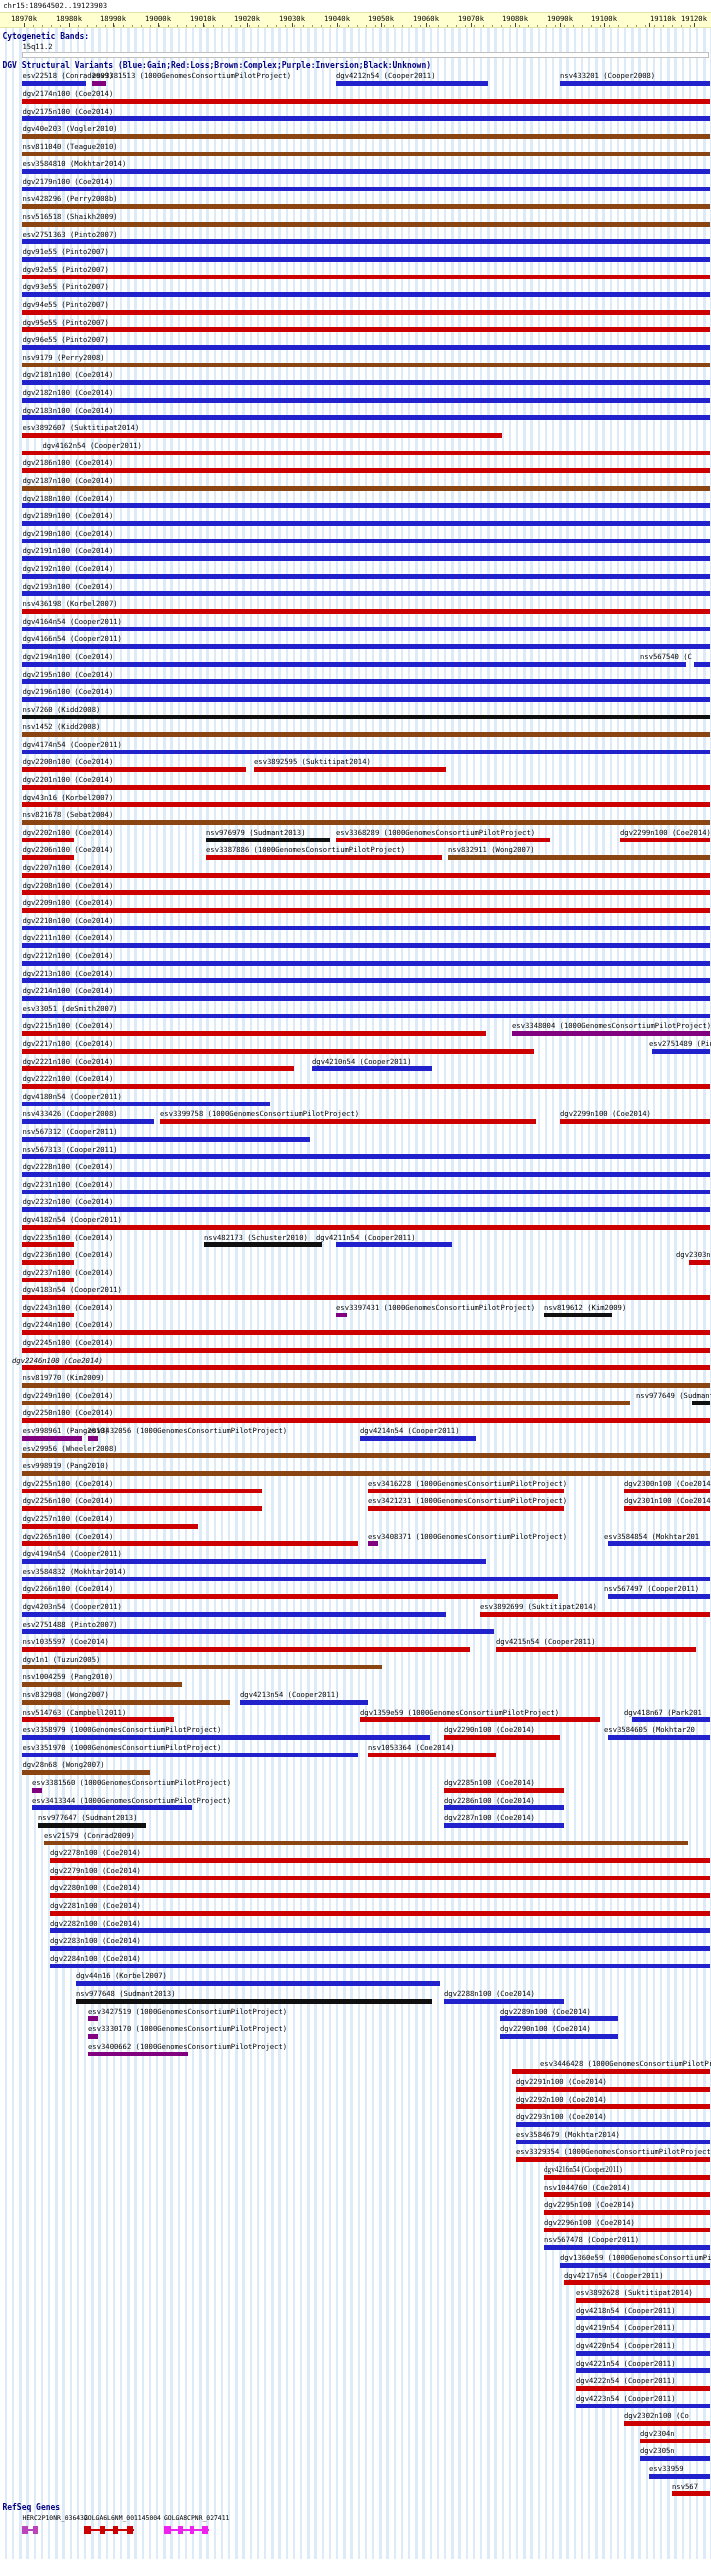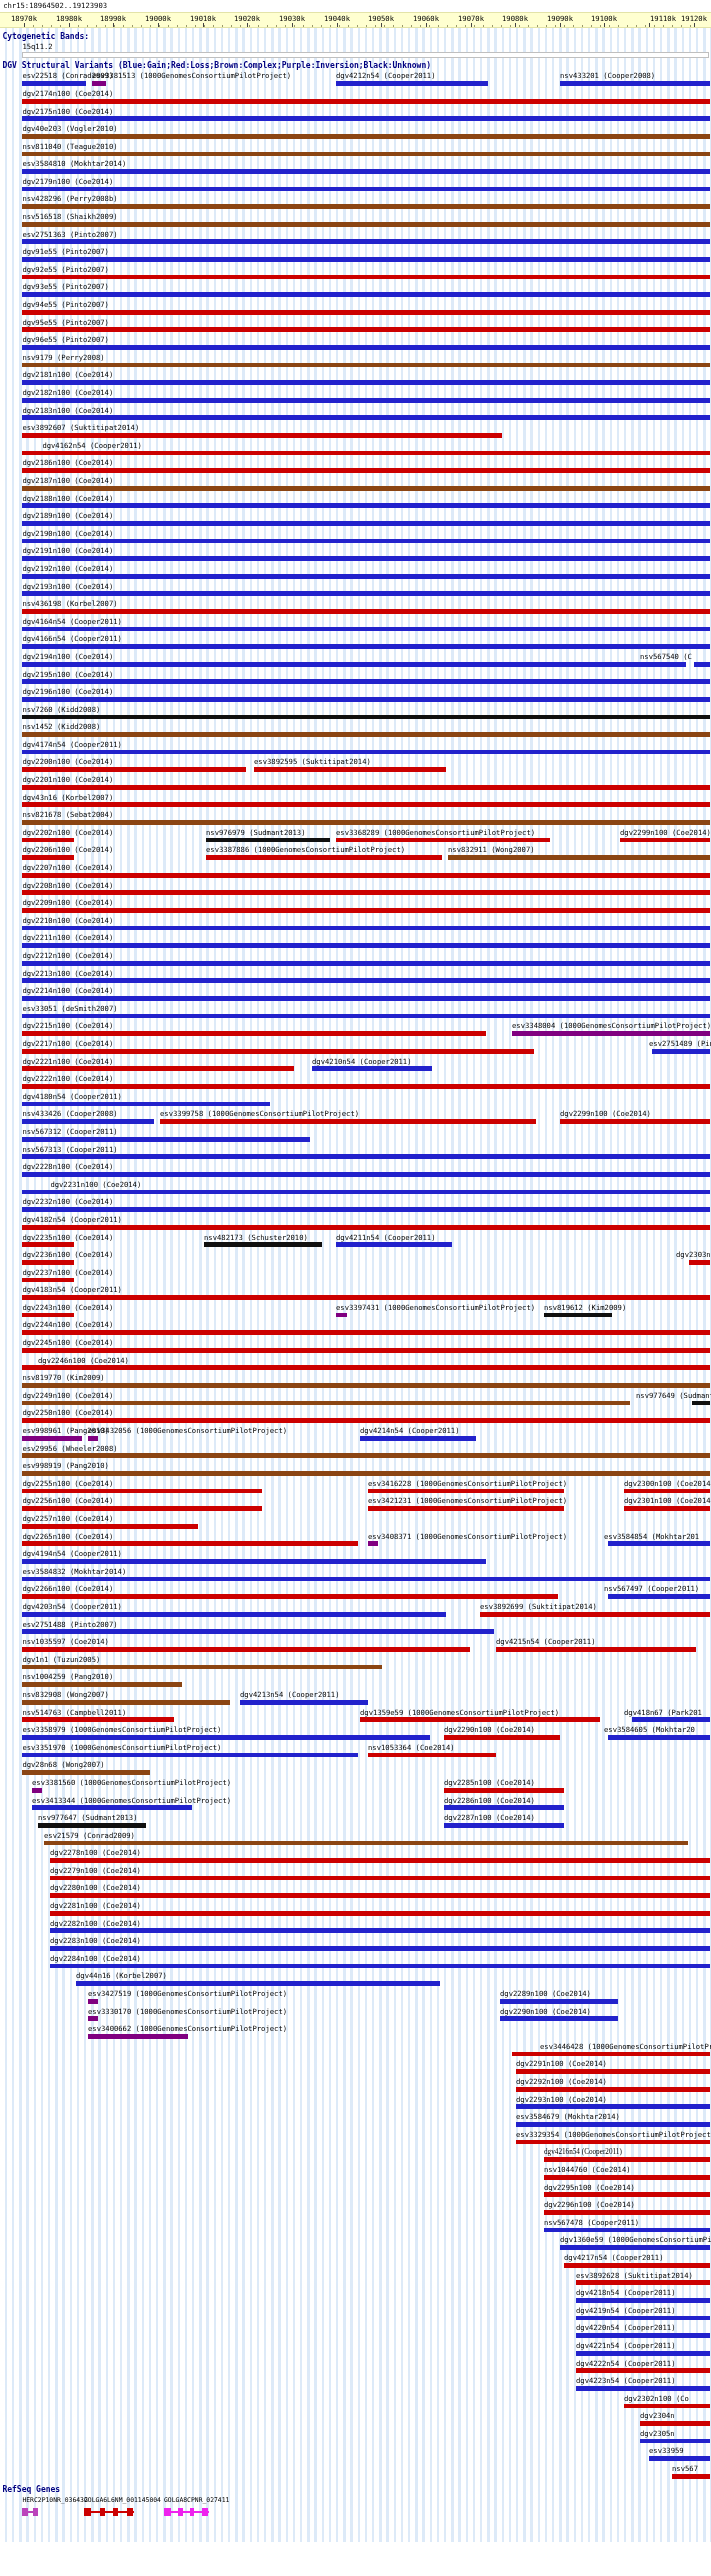--- a/index.html
+++ b/index.html
@@ -359,37 +359,37 @@
         </div>
         <div class="vrow">
           <div class="vlabel" style="left: 22.4px;">nsv567313 (Cooper2011)</div>
           <div class="vbar" style="left: 22.4px; width: 688px; background: rgb(34, 34, 204);"></div>
         </div>
         <div class="vrow">
           <div class="vlabel" style="left: 22.4px;">dgv2228n100 (Coe2014)</div>
           <div class="vbar" style="left: 22.4px; width: 688px; background: rgb(34, 34, 204);"></div>
         </div>
         <div class="vrow">
-          <div class="vlabel" style="left: 22.4px; margin-left: 28px;">dgv2231n100 (Coe2014)</div>
+          <div class="vlabel" style="left: 22.4px;">dgv2231n100 (Coe2014)</div>
           <div class="vbar" style="left: 22.4px; width: 688px; background: rgb(34, 34, 204);"></div>
         </div>
         <div class="vrow">
           <div class="vlabel" style="left: 22.4px;">dgv2232n100 (Coe2014)</div>
           <div class="vbar" style="left: 22.4px; width: 688px; background: rgb(34, 34, 204);"></div>
         </div>
         <div class="vrow">
           <div class="vlabel" style="left: 22.4px;">dgv4182n54 (Cooper2011)</div>
           <div class="vbar" style="left: 22.4px; width: 688px; background: rgb(204, 0, 0);"></div>
         </div>
         <div class="vrow">
           <div class="vlabel" style="left: 22.4px;">dgv2235n100 (Coe2014)</div>
           <div class="vbar" style="left: 22.4px; width: 52px; background: rgb(204, 0, 0);"></div>
           <div class="vlabel" style="left: 204px;">nsv482173 (Schuster2010)</div>
           <div class="vbar" style="left: 204px; width: 118px; background: rgb(16, 16, 16);"></div>
-          <div class="vlabel" style="left: 336px;">dgv4211n54 (Cooper2011)</div>
+          <div class="vlabel" style="left: 316px;">dgv4211n54 (Cooper2011)</div>
           <div class="vbar" style="left: 336px; width: 116px; background: rgb(34, 34, 204);"></div>
         </div>
         <div class="vrow">
           <div class="vlabel" style="left: 22.4px;">dgv2236n100 (Coe2014)</div>
           <div class="vbar" style="left: 22.4px; width: 52px; background: rgb(204, 0, 0);"></div>
           <div class="vlabel" style="left: 676px;">dgv2303n</div>
           <div class="vbar" style="left: 689px; width: 21px; background: rgb(204, 0, 0);"></div>
         </div>
         <div class="vrow">
           <div class="vlabel" style="left: 22.4px;">dgv2237n100 (Coe2014)</div>
@@ -409,21 +409,21 @@
         </div>
         <div class="vrow">
           <div class="vlabel" style="left: 22.4px;">dgv2244n100 (Coe2014)</div>
           <div class="vbar" style="left: 22.4px; width: 688px; background: rgb(204, 0, 0);"></div>
         </div>
         <div class="vrow">
           <div class="vlabel" style="left: 22.4px;">dgv2245n100 (Coe2014)</div>
           <div class="vbar" style="left: 22.4px; width: 688px; background: rgb(204, 0, 0);"></div>
         </div>
         <div class="vrow">
-          <div class="vlabel" style="left: 38px;">dgv2246n100 (Coe2014)</div>
+          <div class="vlabel" style="left: 12px; font-style: italic;">dgv2246n100 (Coe2014)</div>
           <div class="vbar" style="left: 22.4px; width: 688px; background: rgb(204, 0, 0);"></div>
         </div>
         <div class="vrow">
           <div class="vlabel" style="left: 22.4px;">nsv819770 (Kim2009)</div>
           <div class="vbar" style="left: 22.4px; width: 688px; background: rgb(139, 69, 19);"></div>
         </div>
         <div class="vrow">
           <div class="vlabel" style="left: 22.4px;">dgv2249n100 (Coe2014)</div>
           <div class="vbar" style="left: 22.4px; width: 608px; background: rgb(139, 69, 19);"></div>
           <div class="vlabel" style="left: 636px;">nsv977649 (Sudmant20</div>
@@ -593,20 +593,26 @@
           <div class="vlabel" style="left: 50px;">dgv2283n100 (Coe2014)</div>
           <div class="vbar" style="left: 50px; width: 660px; background: rgb(34, 34, 204);"></div>
         </div>
         <div class="vrow">
           <div class="vlabel" style="left: 50px;">dgv2284n100 (Coe2014)</div>
           <div class="vbar" style="left: 50px; width: 660px; background: rgb(34, 34, 204);"></div>
         </div>
         <div class="vrow">
           <div class="vlabel" style="left: 76px;">dgv44n16 (Korbel2007)</div>
           <div class="vbar" style="left: 76px; width: 364px; background: rgb(34, 34, 204);"></div>
+        </div>
+        <div class="vrow">
+          <div class="vlabel" style="left: 76px;">nsv977648 (Sudmant2013)</div>
+          <div class="vbar" style="left: 76px; width: 356px; background: rgb(16, 16, 16);"></div>
+          <div class="vlabel" style="left: 444px;">dgv2288n100 (Coe2014)</div>
+          <div class="vbar" style="left: 444px; width: 120px; background: rgb(34, 34, 204);"></div>
         </div>
         <div class="vrow">
           <div class="vlabel" style="left: 88px;">esv3427519 (1000GenomesConsortiumPilotProject)</div>
           <div class="vbar" style="left: 88px; width: 9.6px; background: rgb(128, 0, 128);"></div>
           <div class="vlabel" style="left: 500px;">dgv2289n100 (Coe2014)</div>
           <div class="vbar" style="left: 500px; width: 118px; background: rgb(34, 34, 204);"></div>
         </div>
         <div class="vrow">
           <div class="vlabel" style="left: 88px;">esv3330170 (1000GenomesConsortiumPilotProject)</div>
           <div class="vbar" style="left: 88px; width: 9.6px; background: rgb(128, 0, 128);"></div>

